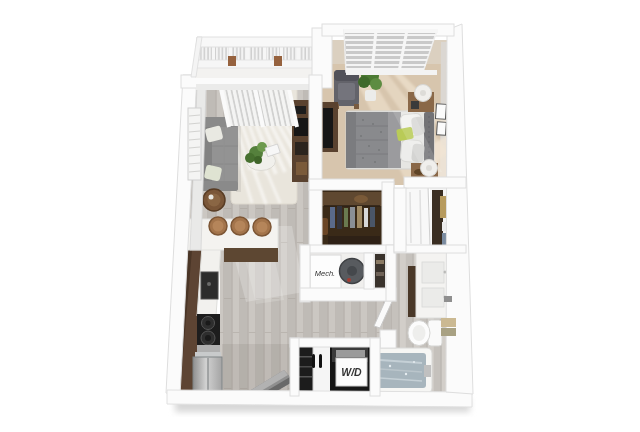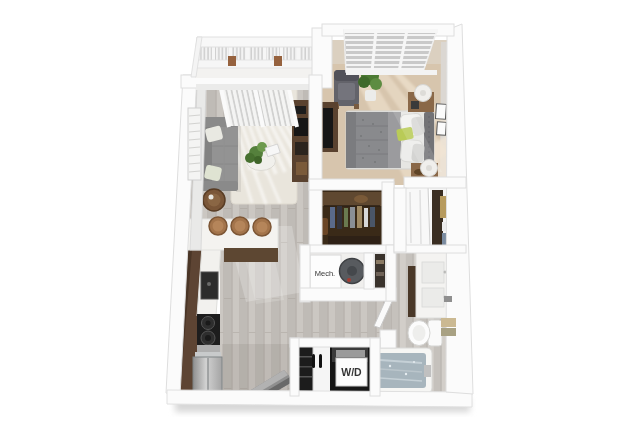--- a/index.html
+++ b/index.html
@@ -1,16 +1,16 @@
 <!DOCTYPE html>
 <html><head>
 <meta charset="utf-8">
 <style>
   html,body{margin:0;padding:0;background:#ffffff;}
-  .wrap{width:592px;height:432px;position:relative;overflow:hidden;background:#ffffff;}
+  .wrap{width:592px;height:432px;position:relative;overflow:hidden;background:#ffffff;font-style:italic;}
   text{font-family:"Liberation Sans", sans-serif;}
 </style>
 </head>
 <body>
 <div class="wrap">
 <svg width="640" height="432" viewBox="0 0 640 432" xmlns="http://www.w3.org/2000/svg">
 <defs>
   <pattern id="wood" width="16" height="90" patternUnits="userSpaceOnUse">
     <rect width="16" height="90" fill="#c5c1bc"></rect>
     <rect x="0" width="7.5" height="90" fill="#bfbbb6"></rect>

